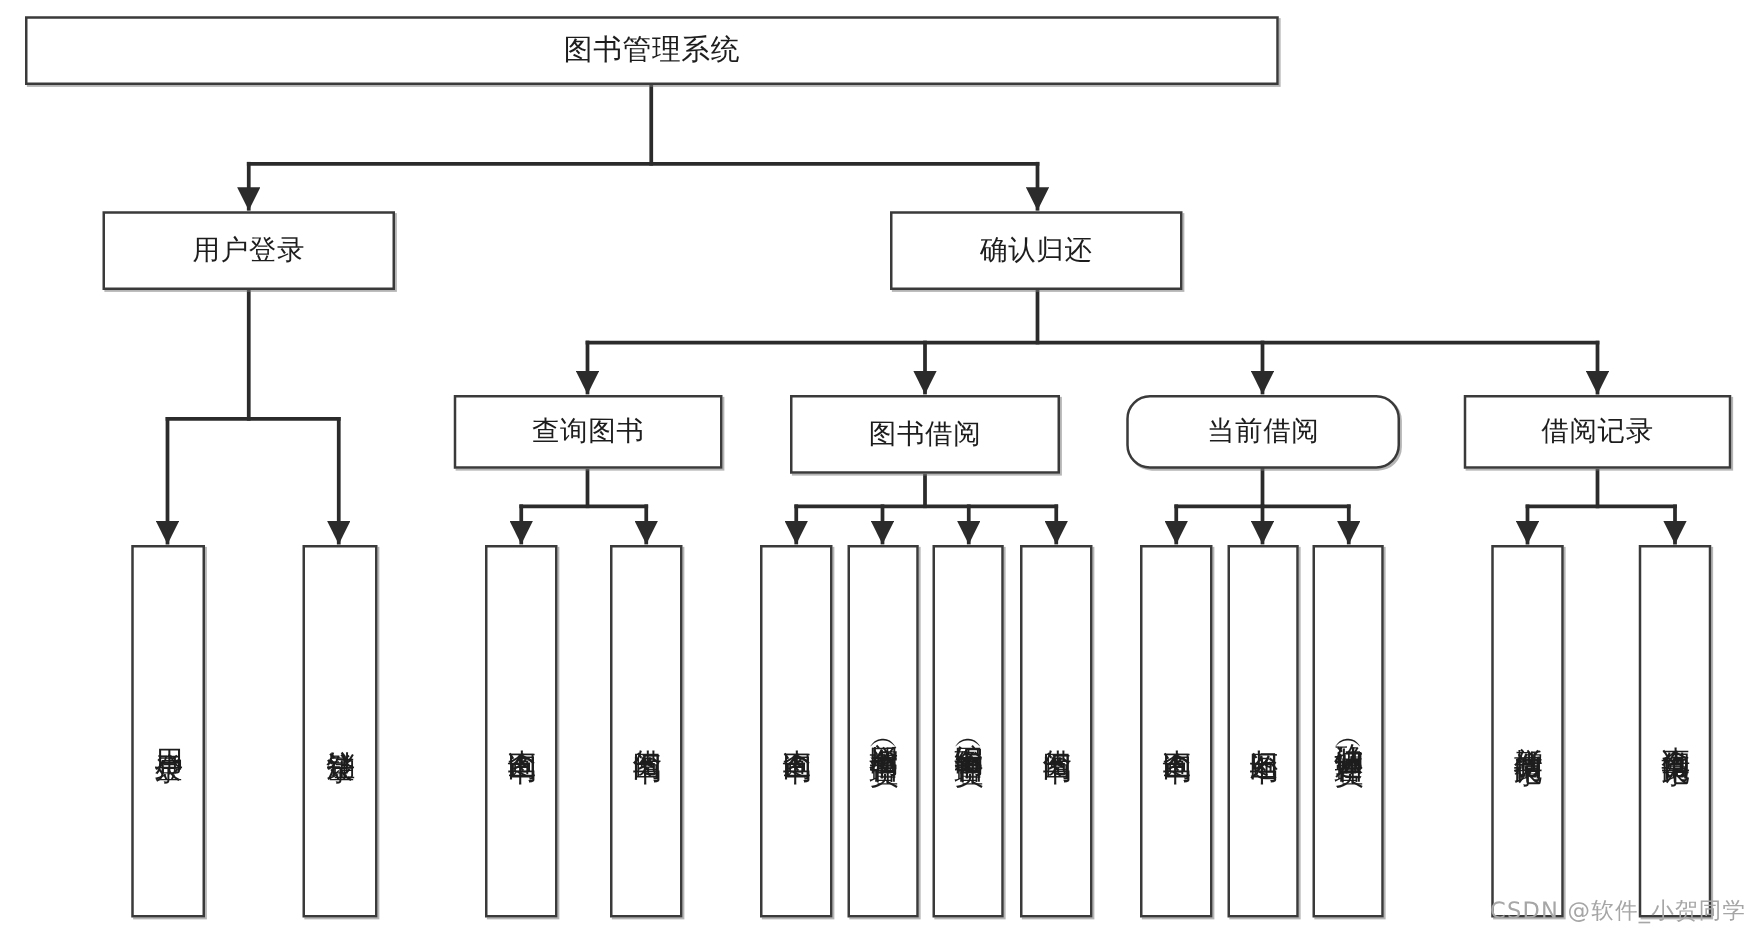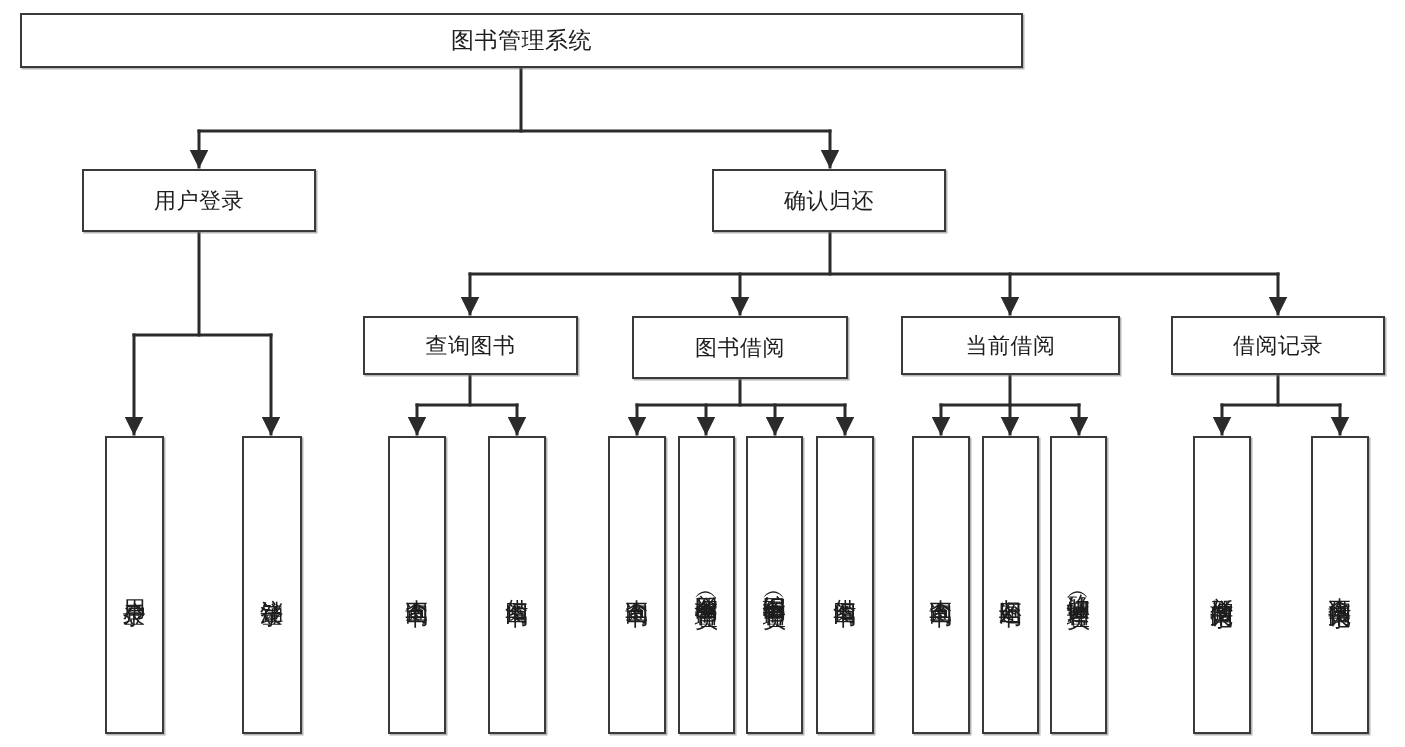--- a/index.html
+++ b/index.html
@@ -136,21 +136,21 @@
   </div>
 
   <div class="node h" style="left:363px; top:316px; width:215px; height:59px;">
     <span class="label">查询图书</span>
   </div>
 
   <div class="node h" style="left:632px; top:316px; width:216px; height:63px;">
     <span class="label">图书借阅</span>
   </div>
 
-  <div class="node h" style="left:901px; top:316px; width:219px; height:59px;">
+  <div class="node h" style="left:901px; top:316px; width:219px; height:59px;border-radius:19px;">
     <span class="label">当前借阅</span>
   </div>
 
   <div class="node h" style="left:1171px; top:316px; width:214px; height:59px;">
     <span class="label">借阅记录</span>
   </div>
 
   <div class="node v" style="left:105px; top:436px; width:59px; height:298px;">
     <span class="label">用户登录</span>
   </div>
@@ -188,14 +188,15 @@
     <span class="label">确认归还（管理员）</span>
   </div>
 
   <div class="node v" style="left:1193px; top:436px; width:58px; height:298px;">
     <span class="label">新增借阅记录</span>
   </div>
   <div class="node v" style="left:1311px; top:436px; width:58px; height:298px;">
     <span class="label">查询借阅记录</span>
   </div>
 
+  <div class="watermark" style="left:1192px; top:716px;">CSDN @软件_小贺同学</div>
 
 </div>
 
 </body></html>

